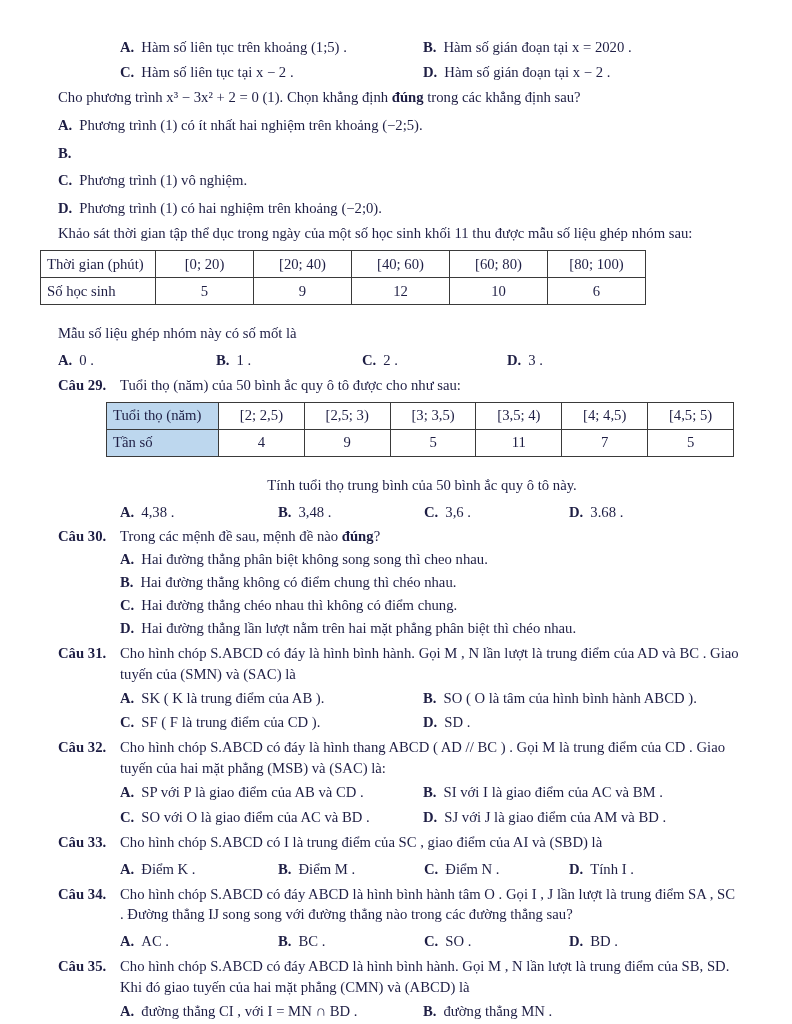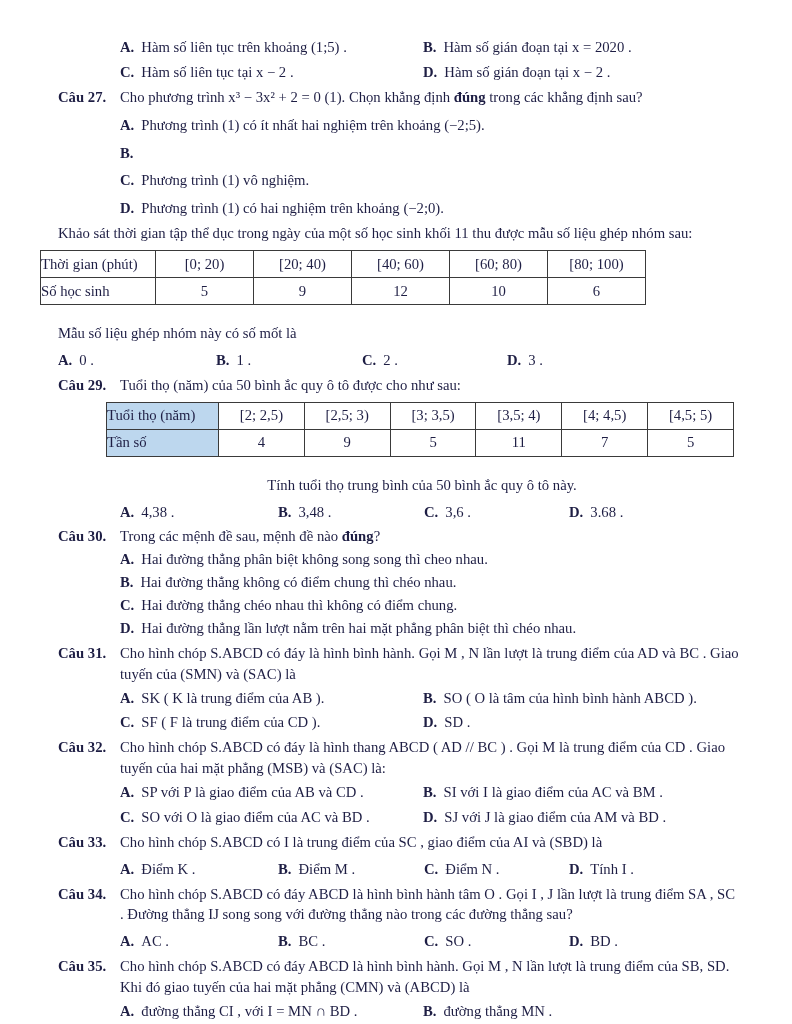--- a/index.html
+++ b/index.html
@@ -23,21 +23,21 @@
   .tight { margin-top:2px; }
   .grid2 { display:grid; grid-template-columns:303px 1fr; margin-top:3px; }
   .grid2 + .grid2 { margin-top:4px; }
   .grid4 { display:grid; grid-template-columns:158px 146px 145px 1fr; margin-top:6px; }
   table.dtable {
     border-collapse:collapse; table-layout:fixed;
     margin:6px 0 4px -18px;
   }
   table.dtable td {
     border:1px solid #3a3a3a;
-    padding:2px 0;
+    padding:2px 6px;
     height:22px;
     text-align:center;
     font-size:14.7px;
     overflow:hidden;
   }
   table.dtable td.hd { text-align:left; }
   table.t28 { width:606px; }
   table.t29 { width:628px; margin-left:-14px; }
   table.t29 td.shade { background:#bdd7ee; }
   .aftertable { margin-top:18px; }
@@ -68,21 +68,20 @@
         </div>
         <div class="optline">
           <span class="lbl">D.</span>
           <span>Hàm số gián đoạn tại x − 2 .</span>
         </div>
       </div>
     </div>
   </div>
 
   <div class="q">
-    <div class="qnum">Câu 27.</div>
     <div class="qbody">
       <div class="stem"><span>Cho phương trình x³ − 3x² + 2 = 0 (1). Chọn khẳng định </span><b class="inline">đúng</b><span> trong các khẳng định sau?</span></div>
       <div class="optline sp">
         <span class="lbl">A.</span>
         <span>Phương trình (1) có ít nhất hai nghiệm trên khoảng (−2;5).</span>
       </div>
       <div class="optline sp">
         <span class="lbl">B.</span>
       </div>
       <div class="optline sp">

